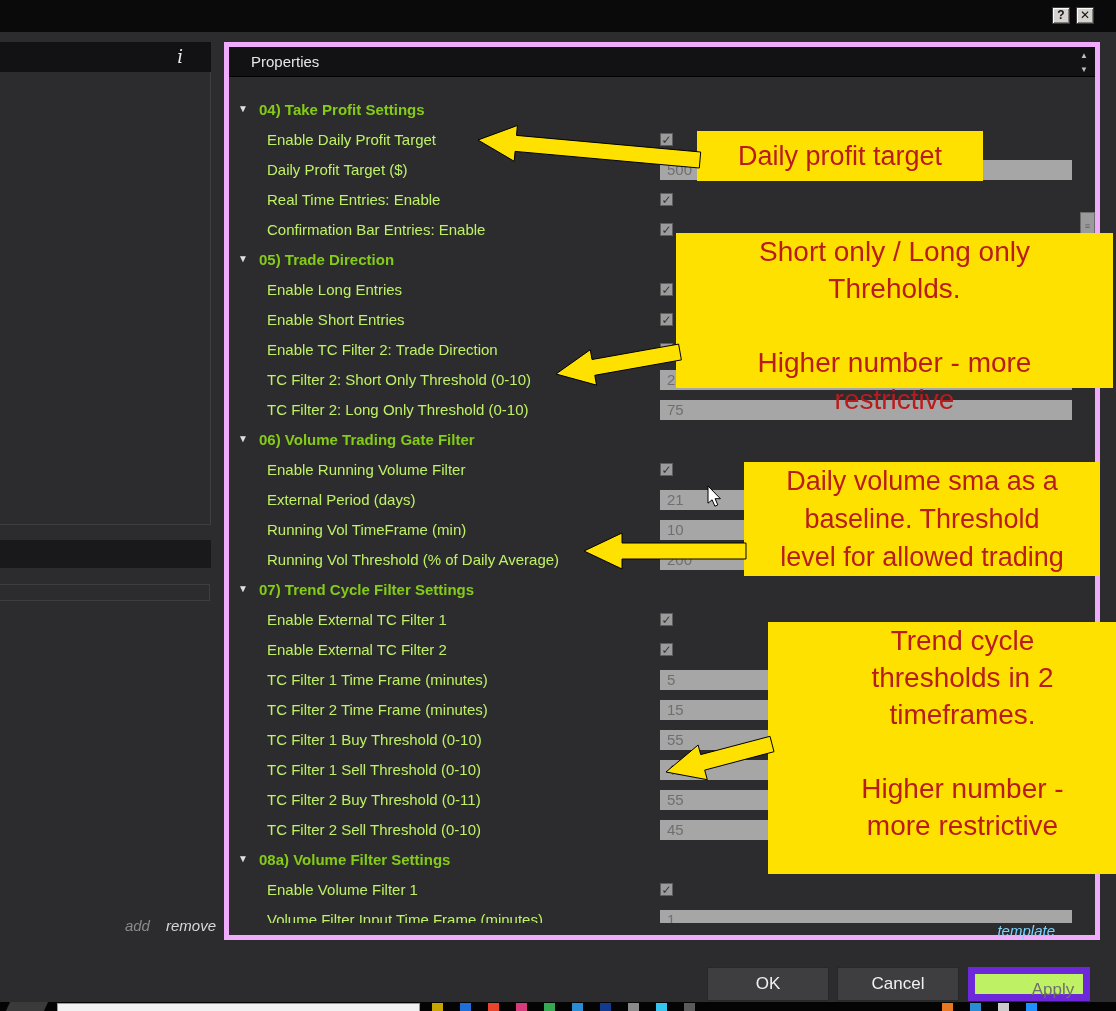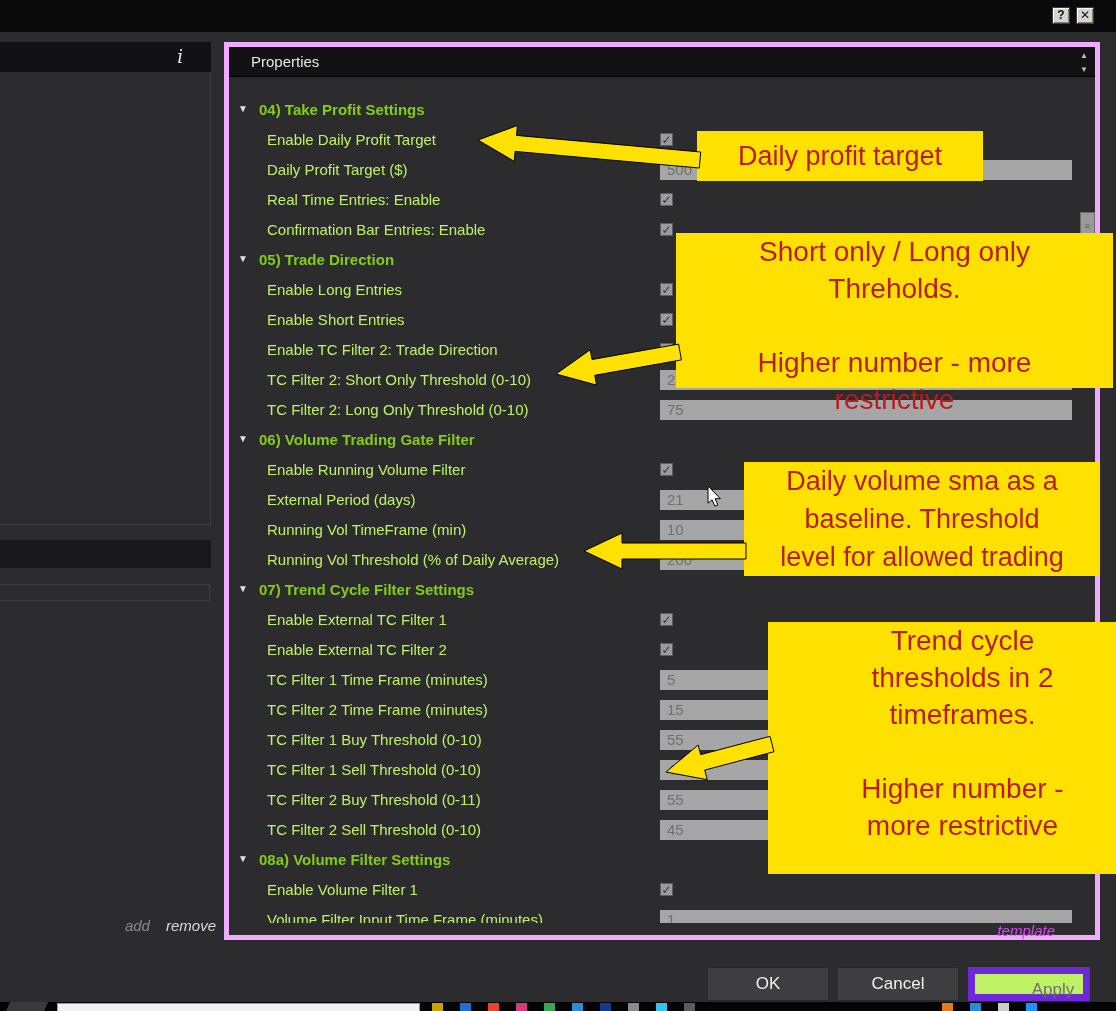--- a/index.html
+++ b/index.html
@@ -36,21 +36,21 @@
   .prop-row .label{position:absolute;left:38px;top:6px;font-size:15px;color:#bef264;white-space:nowrap;}
   .prop-row.group .label{left:30px;font-weight:bold;color:#84cc16;}
   .tri{position:absolute;left:9px;top:8px;font-size:10px;color:#e0e0e0;}
   .cb{position:absolute;left:431px;top:8px;width:13px;height:13px;background:#9b9b9b;border:1px solid #5e5e5e;
       color:#343434;font-size:12px;line-height:12px;text-align:center;font-weight:bold;box-sizing:border-box;}
   .field{position:absolute;left:431px;top:5px;width:412px;height:20px;background:#a6a6a6;color:#6f6f6f;
          font-size:15px;line-height:20px;padding-left:7px;box-sizing:border-box;white-space:nowrap;overflow:hidden;}
 
   .vthumb{position:absolute;left:851px;top:165px;width:15px;height:29px;background:#9a9a9a;border:1px solid #6b6b6b;
           box-sizing:border-box;color:#5f5f5f;font-size:9px;line-height:26px;text-align:center;letter-spacing:0;}
-  .template-label{position:absolute;right:40px;top:875px;font-style:italic;font-size:15px;color:#d946ef;}
+  .template-label{position:absolute;right:40px;top:875px;font-style:italic;font-size:15px;color:#7dd3fc;}
 
   
   .footer-btn{position:absolute;top:967px;width:122px;height:34px;font-size:17px;text-align:center;line-height:32px;box-sizing:border-box;cursor:default;}
   .ok-btn{left:707px;background:#3e3e41;color:#f0f0f0;border:1px solid #28282a;}
   .cancel-btn{left:837px;background:#3e3e41;color:#f0f0f0;border:1px solid #28282a;}
   .apply-btn{left:968px;background:#bef264;color:#6e6e6e;border:7px solid #6d28d9;padding-left:48px;}
 
   
   .callout{position:absolute;background:#ffe100;color:#b91c1c;text-align:center;white-space:pre-line;z-index:5;}
   .c1{left:697px;top:131px;width:286px;height:50px;font-size:27px;line-height:50px;white-space:nowrap;}

